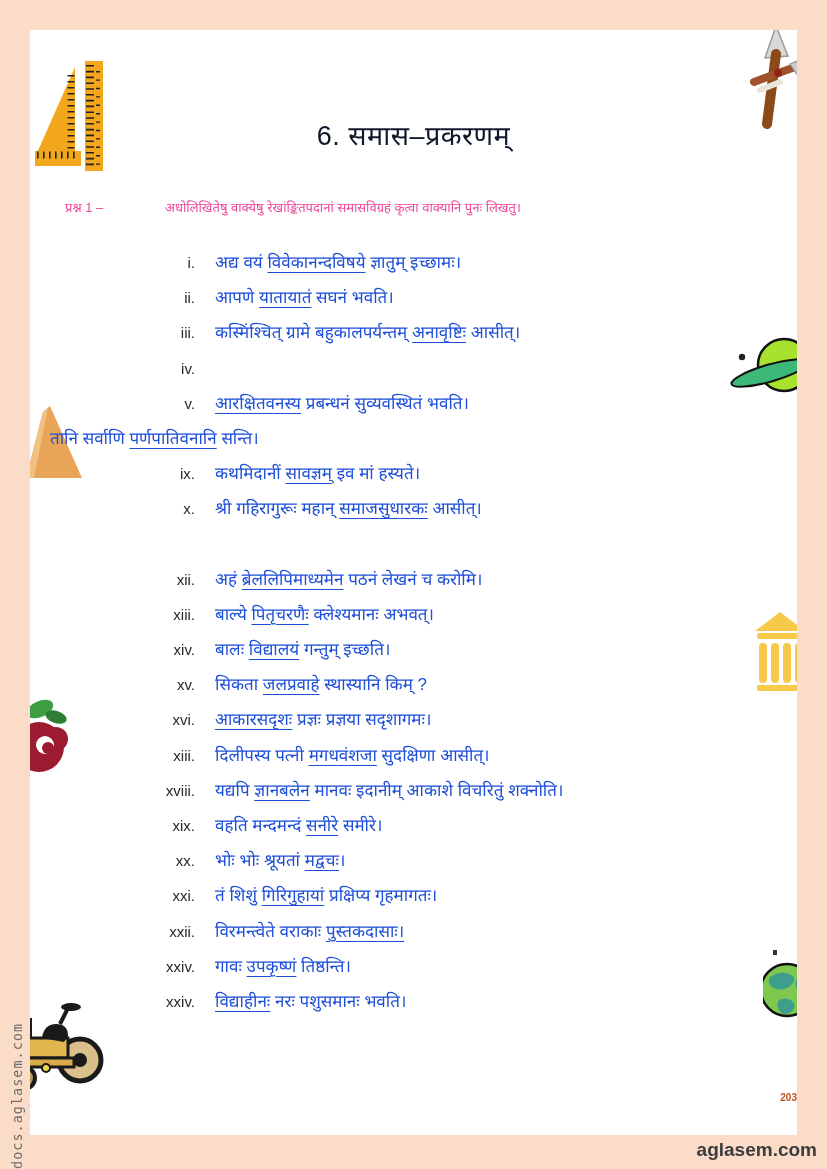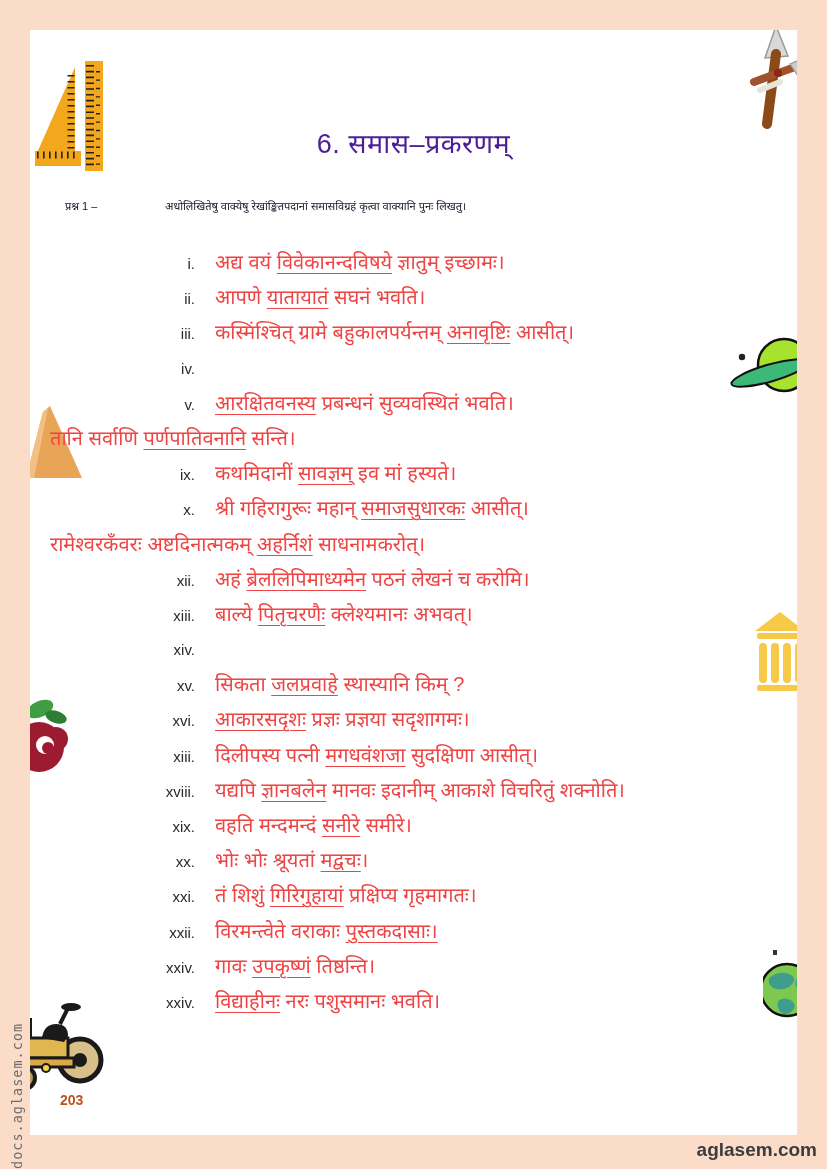--- a/index.html
+++ b/index.html
@@ -19,30 +19,30 @@
     background:#ffffff;
     overflow:hidden;
   }
   .deco{position:absolute;pointer-events:none;}
   .chapter-title{
     position:absolute;
     left:0;right:0;top:78px;
     text-align:center;
     font-size:27px;
     letter-spacing:0.5px;
-    color:#4c1d95;
+    color:#0f172a;
     font-weight:500;
-    margin:16px;
+    margin:8px;
   }
   .question-row{
     position:absolute;
     left:35px;top:168px;
     width:700px;
-    font-size:11px;
-    color:#0f172a;
+    font-size:13px;
+    color:#ec4899;
     white-space:nowrap;
   }
   .q-label{display:inline-block;width:96px;}
   .q-text{display:inline-block;margin-left:4px;}
   .items{
     position:absolute;
     left:0;top:215px;
     width:767px;
   }
   .item-row{
@@ -54,35 +54,35 @@
   .item-num{
     width:165px;
     text-align:right;
     font-size:15px;
     color:#2a2a2a;
     font-family:"Liberation Sans",sans-serif;
     flex:0 0 auto;
   }
   .item-text{
     margin-left:20px;
-    font-size:20px;
-    color:#ef4444;
+    font-size:17px;
+    color:#1d4ed8;
     white-space:nowrap;
   }
   .item-text .u{
     text-decoration:underline;
     text-decoration-thickness:1px;
     text-underline-offset:4px;
   }
   .page-number{
     position:absolute;
     left:0;right:0;top:1062px;
-    text-align:left;
+    text-align:right;
     padding-left:30px;
-    font-size:14px;
+    font-size:10px;
     font-weight:bold;
     color:#c0511d;
   }
   .watermark-vertical{
     position:absolute;
     left:9px;top:953px;
     height:216px;
     writing-mode:vertical-rl;
     transform:rotate(180deg);
     font-family:"DejaVu Sans Mono",monospace;
@@ -225,32 +225,32 @@
         </div>
         <div class="item-row">
           <span class="item-num">ix.</span>
           <span class="item-text"><span>कथमिदानीं </span><span class="u">सावज्ञम्</span><span> इव मां हस्यते।</span></span>
         </div>
         <div class="item-row">
           <span class="item-num">x.</span>
           <span class="item-text"><span>श्री गहिरागुरूः महान् </span><span class="u">समाजसुधारकः</span><span> आसीत्।</span></span>
         </div>
         <div class="item-row">
-          <span class="item-text"><span>रामेश्वरकँवरः अष्टदिनात्मकम् </span><span class="u">अहर्निशं</span><span> साधनामकरोत्।</span></span>
         </div>
         <div class="item-row">
           <span class="item-num">xii.</span>
           <span class="item-text"><span>अहं </span><span class="u">ब्रेललिपिमाध्यमेन</span><span> पठनं लेखनं च करोमि।</span></span>
         </div>
         <div class="item-row">
           <span class="item-num">xiii.</span>
           <span class="item-text"><span>बाल्ये </span><span class="u">पितृचरणैः</span><span> क्लेश्यमानः अभवत्।</span></span>
         </div>
         <div class="item-row">
           <span class="item-num">xiv.</span>
+          <span class="item-text"><span>बालः </span><span class="u">विद्यालयं</span><span> गन्तुम् इच्छति।</span></span>
         </div>
         <div class="item-row">
           <span class="item-num">xv.</span>
           <span class="item-text"><span>सिकता </span><span class="u">जलप्रवाहे</span><span> स्थास्यानि किम् ?</span></span>
         </div>
         <div class="item-row">
           <span class="item-num">xvi.</span>
           <span class="item-text"><span class="u">आकारसदृशः</span><span> प्रज्ञः प्रज्ञया सदृशागमः।</span></span>
         </div>
         <div class="item-row">

